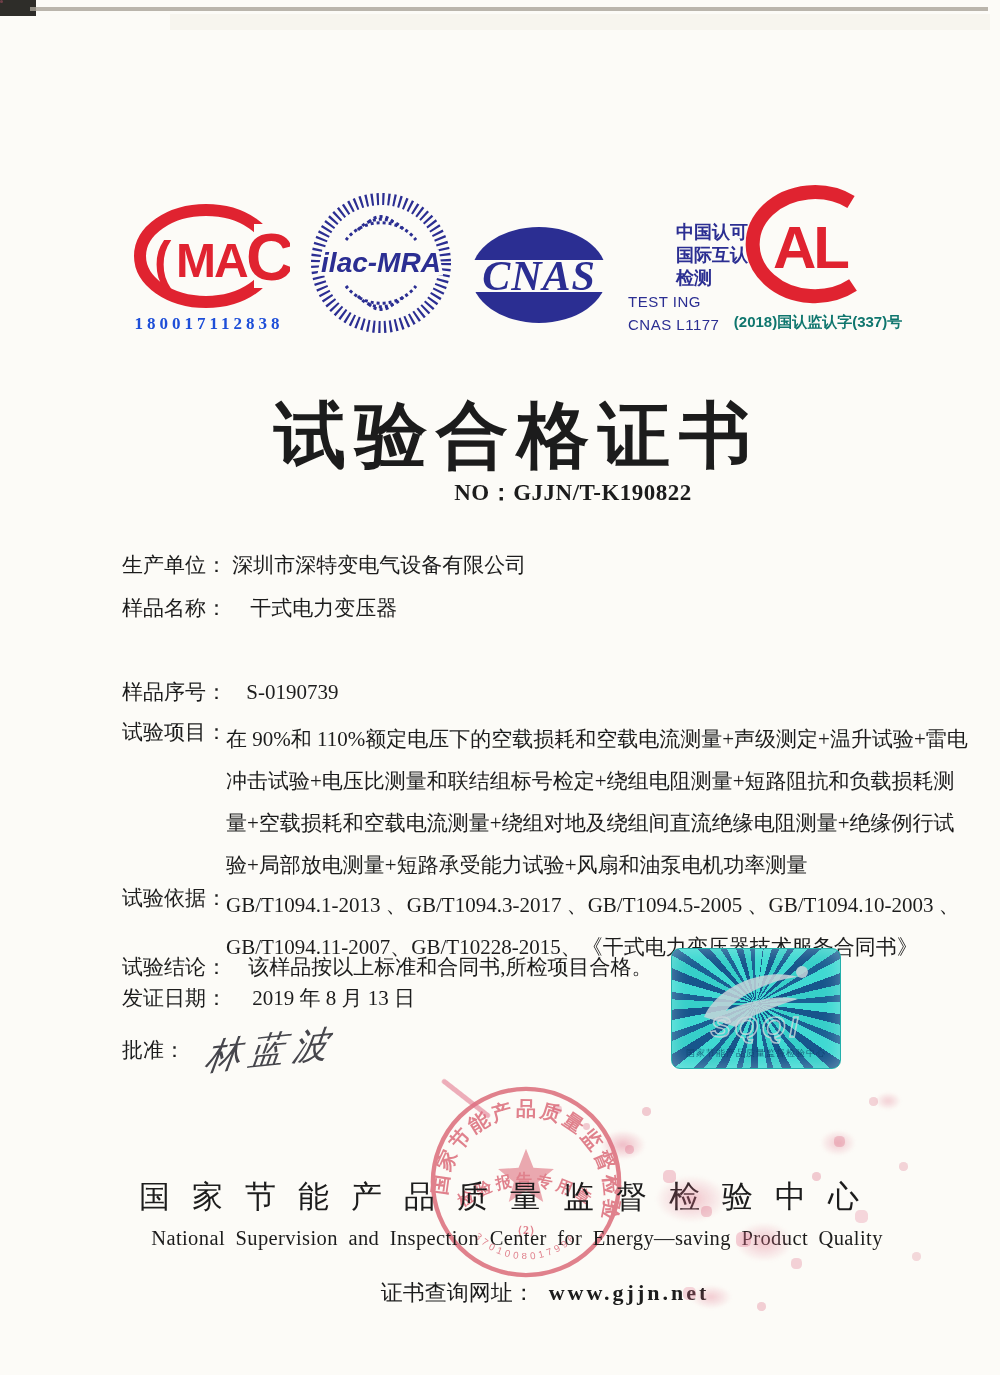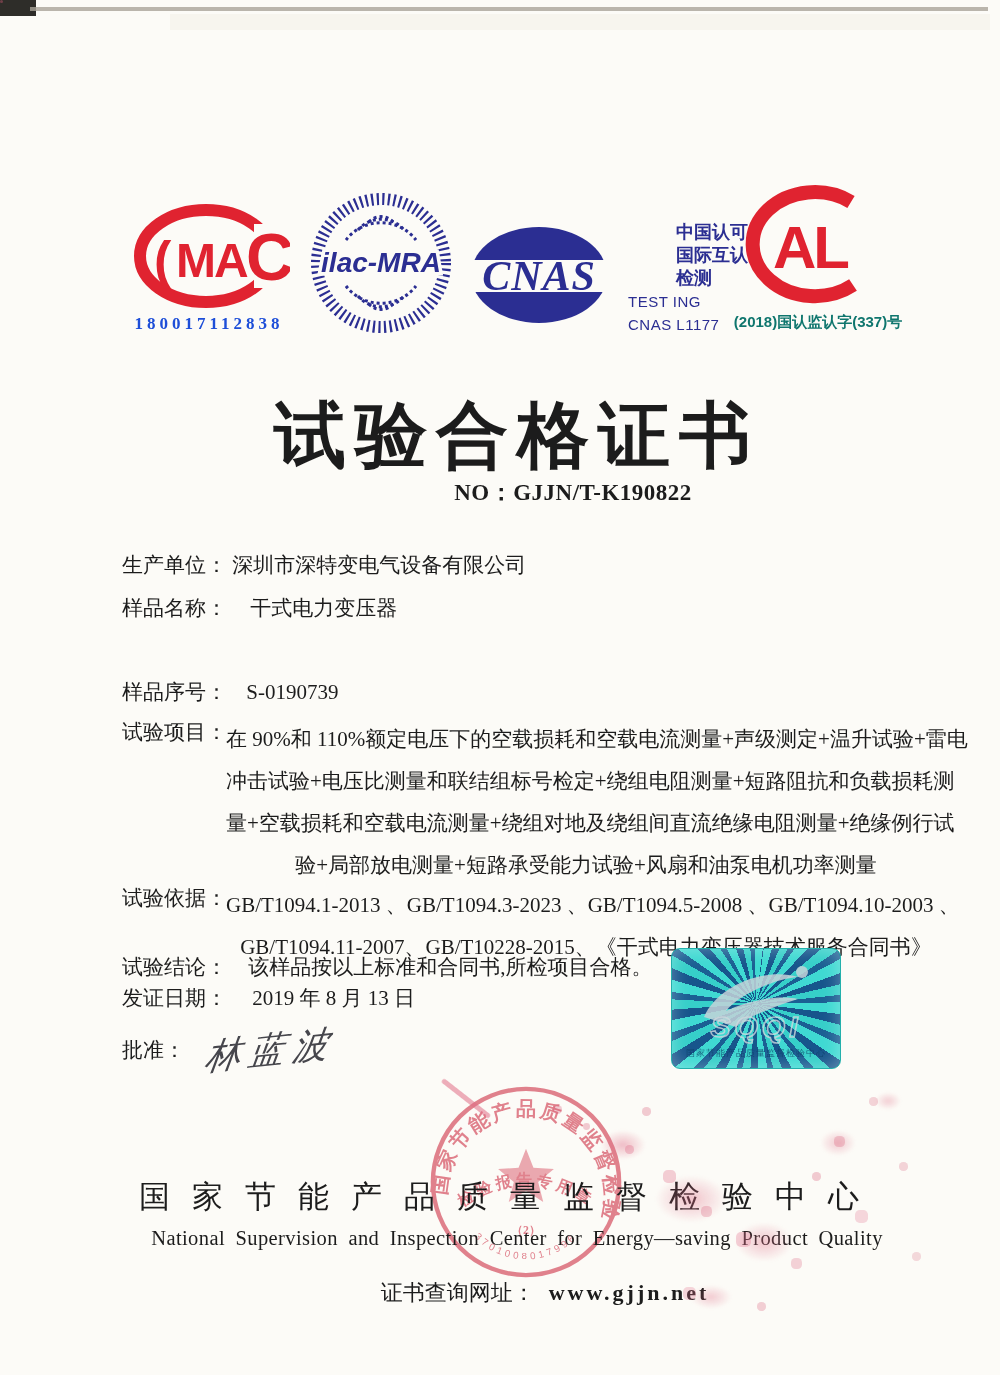--- a/index.html
+++ b/index.html
@@ -44,21 +44,21 @@
     position:absolute;left:516px;top:505px;transform:translateX(-50%);
     font-size:22px;font-weight:700;white-space:nowrap;
   }
 
   .field{position:absolute;left:122px;font-size:21px;white-space:nowrap;}
   .field .lbl{display:inline-block;font-weight:400;text-align:center;}
   .field .val{display:inline-block;}
   .para{position:absolute;left:122px;font-size:21px;}
   .para .lbl{position:absolute;left:0;top:0;white-space:nowrap;}
   .para .lines{margin-left:104px;width:720px;}
-  .para .lines .ln{display:block;line-height:42px;white-space:nowrap;text-align:center;}
+  .para .lines .ln{display:block;line-height:42px;white-space:nowrap;}
 
   .signature{
     position:absolute;left:205px;top:1026px;
     font-family:"DejaVu Sans","Liberation Sans",sans-serif;
     font-size:36px;font-style:italic;color:#33333a;opacity:.9;
     transform:rotate(-6deg) skewX(-14deg);letter-spacing:8px;white-space:nowrap;
   }
 
   
   .hologram{
@@ -184,21 +184,21 @@
       <span class="ln">在 90%和 110%额定电压下的空载损耗和空载电流测量+声级测定+温升试验+雷电</span>
       <span class="ln">冲击试验+电压比测量和联结组标号检定+绕组电阻测量+短路阻抗和负载损耗测</span>
       <span class="ln">量+空载损耗和空载电流测量+绕组对地及绕组间直流绝缘电阻测量+绝缘例行试</span>
       <span class="ln">验+局部放电测量+短路承受能力试验+风扇和油泵电机功率测量</span>
     </div>
   </div>
 
   <div class="para" style="top:884px">
     <span class="lbl">试验依据：</span>
     <div class="lines">
-      <span class="ln">GB/T1094.1-2013 、GB/T1094.3-2023 、GB/T1094.5-2008 、GB/T1094.10-2003 、</span>
+      <span class="ln">GB/T1094.1-2013 、GB/T1094.3-2017 、GB/T1094.5-2005 、GB/T1094.10-2003 、</span>
       <span class="ln">GB/T1094.11-2007、GB/T10228-2015、《干式电力变压器技术服务合同书》</span>
     </div>
   </div>
 
   <div class="field" style="top:953px">
     <span class="lbl">试验结论：</span>
     <span class="val" style="margin-left:16px">该样品按以上标准和合同书,所检项目合格。</span>
   </div>
   <div class="field" style="top:984px">
     <span class="lbl">发证日期：</span>

